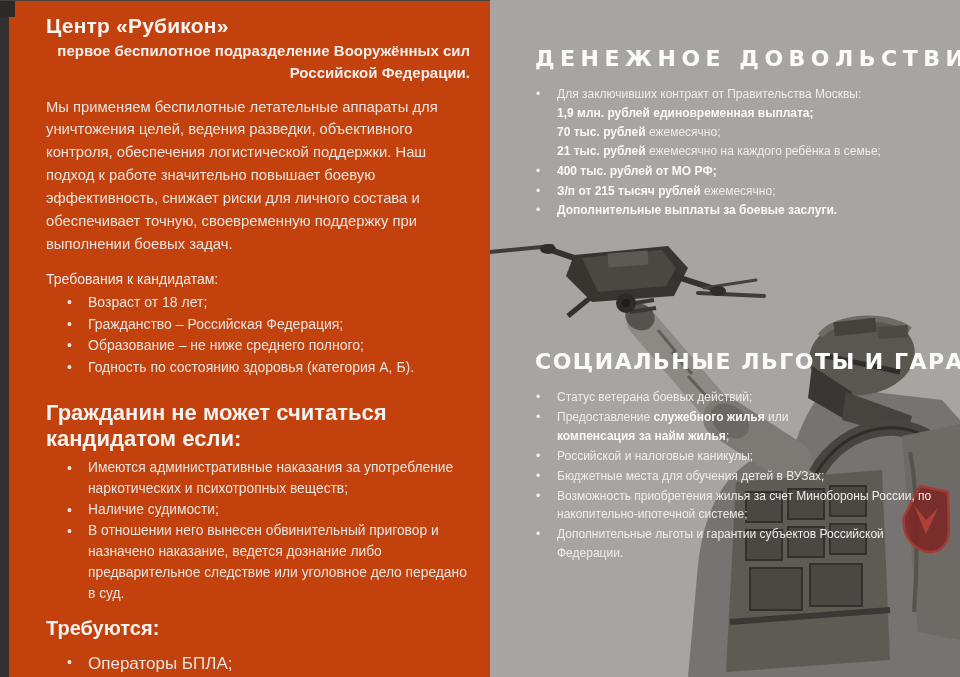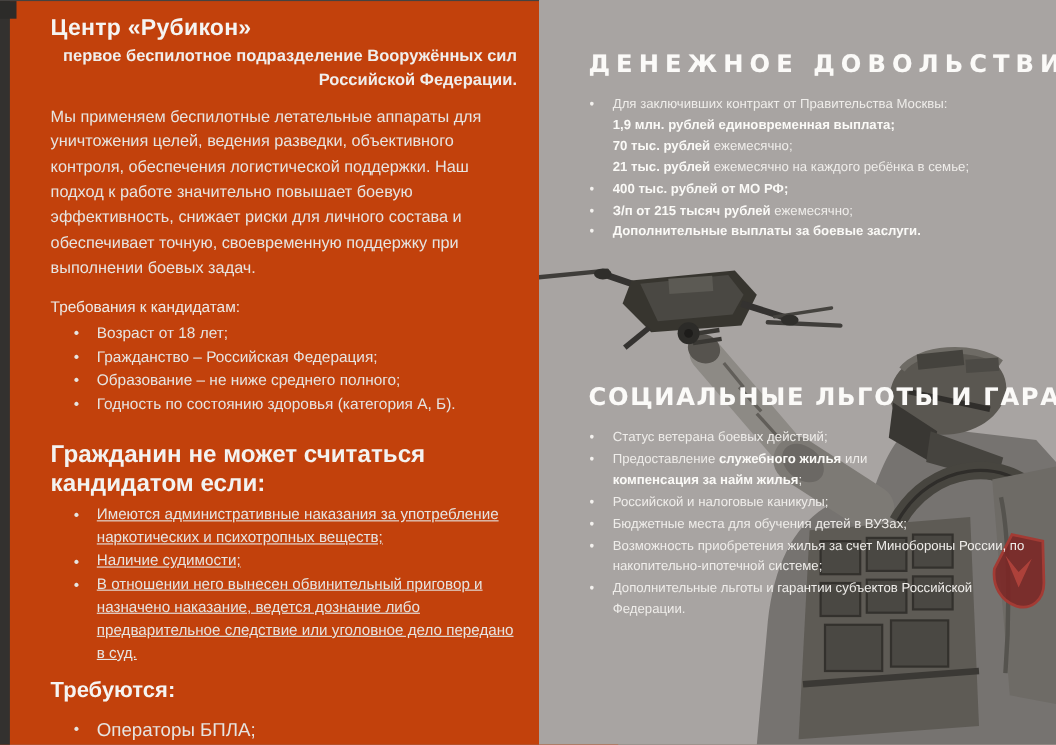--- a/index.html
+++ b/index.html
@@ -29,21 +29,21 @@
   ul.plain-list li{
     font-size:14px;line-height:1.54;position:relative;
     padding-left:42px;color:#e6e4e1;
   }
   ul.plain-list li::before{
     content:"\2022";position:absolute;left:21px;top:0;
     font-size:14px;color:#e6e4e1;
   }
   .disq-heading{font-size:22px;font-weight:bold;margin-top:22px;color:#f3f2f0;}
   ul.disq-list{margin-top:6px;}
-  ul.disq-list li{font-size:13.8px;line-height:1.52;text-decoration:underline;}
+  ul.disq-list li{font-size:13.8px;line-height:1.52;}
 
   .vac-heading{font-size:20px;font-weight:bold;margin-top:12px;color:#f5f4f2;}
   ul.vac-list{margin-top:14px;}
   ul.vac-list li{font-size:17px;line-height:1.15;margin-bottom:11px;}
 
   
   .right-panel{
     position:absolute;left:490px;top:0;width:470px;height:677px;
     background:#a8a4a2;overflow:hidden;
   }

